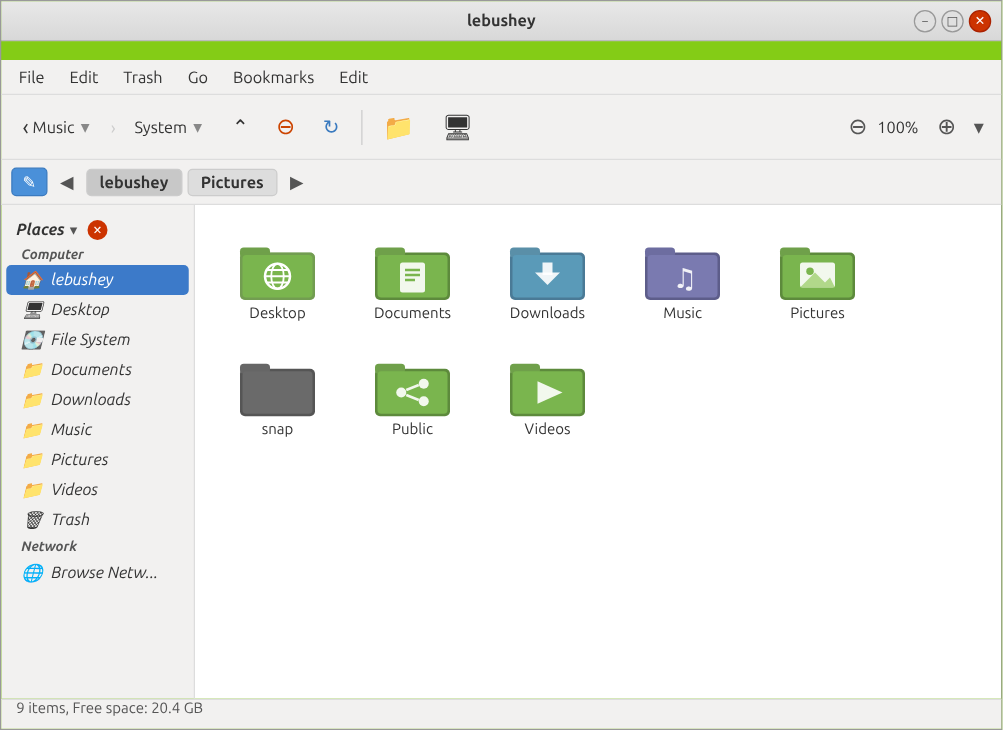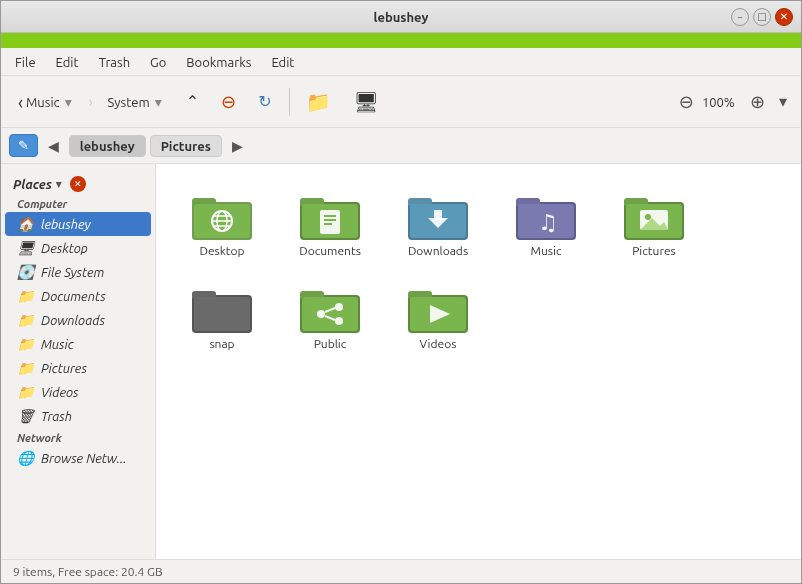--- a/index.html
+++ b/index.html
@@ -287,21 +287,21 @@
       text-align: center;
       word-break: break-word;
     }
 
     
     .statusbar {
       height: 24px;
       background: #f2f1f0;
       border-top: 1px solid #ddd;
       display: flex;
-      align-items: center;
+      align-items: flex-start;
       padding: 0 12px;
       font-size: 12px;
       color: #555;
       flex-shrink: 0;
     }
 
     
     .folder-svg {
       width: 64px;
       height: 56px;

